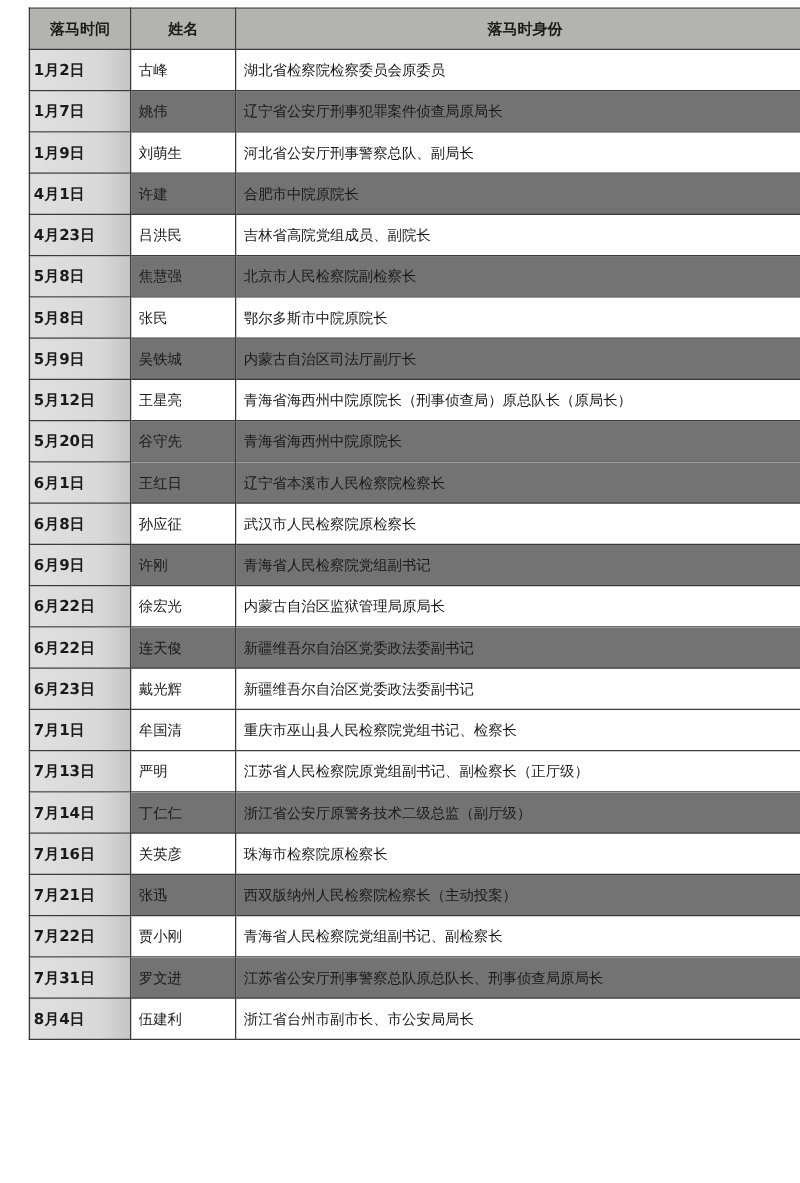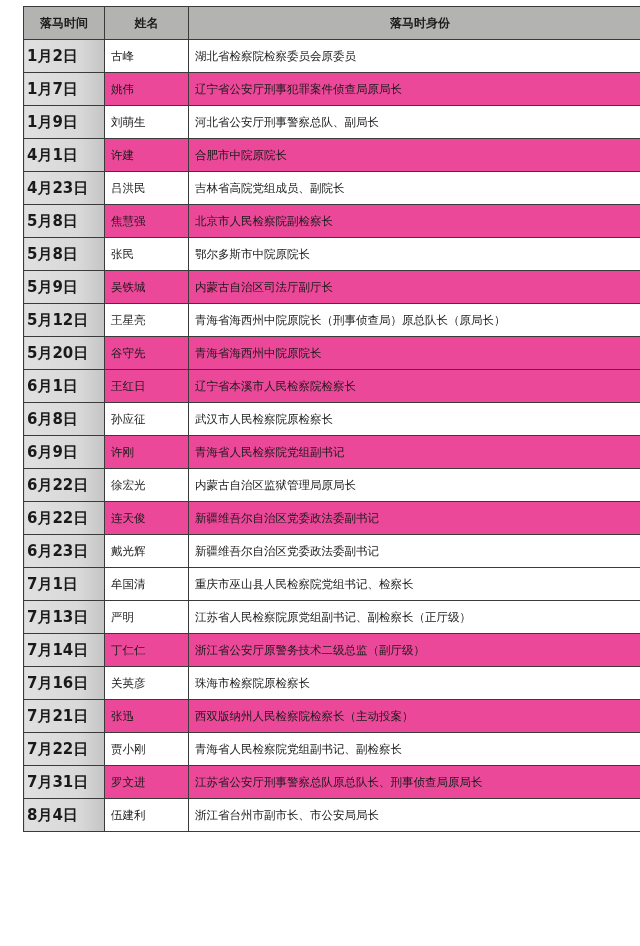--- a/index.html
+++ b/index.html
@@ -41,31 +41,31 @@
     text-align: center;
     padding: 0;
     font-size: 12px;
     color: #1c1c1c;
   }
   .tbl tbody td {
     height: 32px;
   }
   .tbl tbody td.date {
     font-weight: bold;
-    font-size: 15px;
+    font-size: 12px;
     background: linear-gradient(to right, #e0e0e0 0%, #d8d8d8 70%, #c4c4c4 100%);
     padding-left: 3px;
   }
   .tbl tbody tr.odd td.name,
   .tbl tbody tr.odd td.pos {
     background: #ffffff;
   }
   .tbl tbody tr.even td.name,
   .tbl tbody tr.even td.pos {
-    background: #ec4899;
+    background: #737373;
   }
 </style>
 </head>
 <body>
 
 <table class="tbl">
   <colgroup>
     <col class="c-date">
     <col class="c-name">
     <col class="c-pos">

